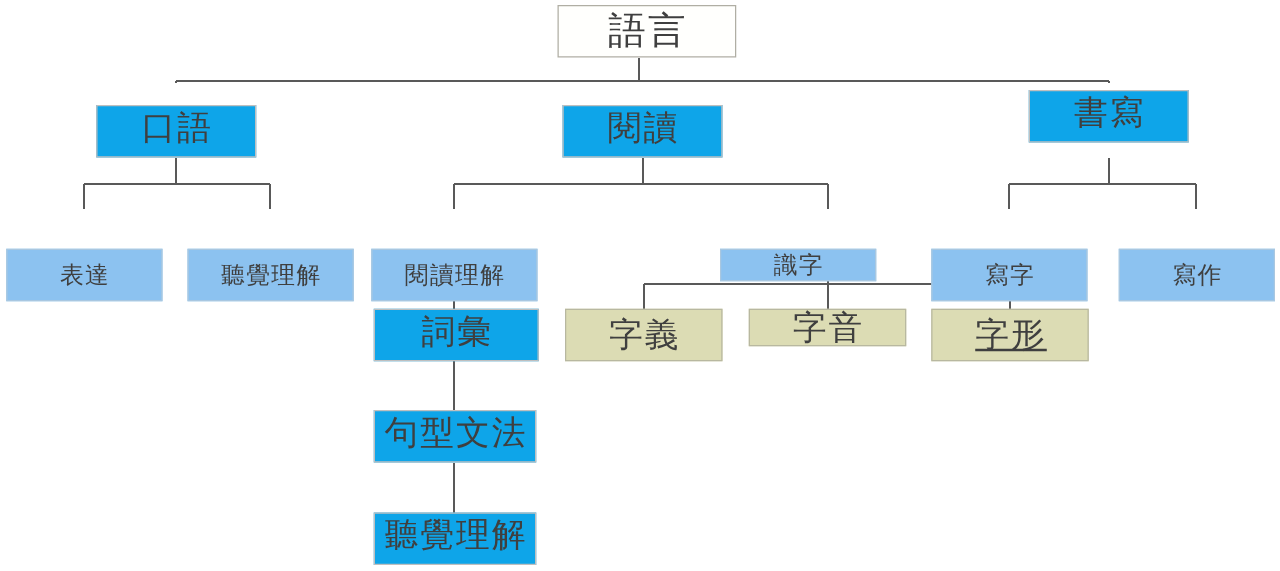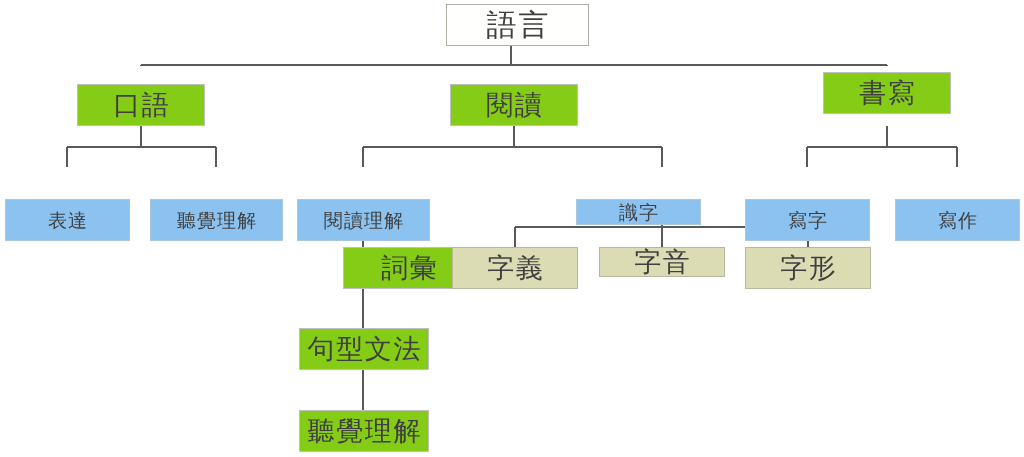--- a/index.html
+++ b/index.html
@@ -38,23 +38,24 @@
     letter-spacing: 0.06em;
     text-indent: 0.06em;
     white-space: nowrap;
   }
   .node-root {
     background: #fffffd;
     border: 1px solid #b0aea4;
     font-size: 30px;
   }
   .node-pale {
-    background: #84cc16;
+    background: #0ea5e9;
     border: 1px solid #bfbfbf;
     font-size: 27px;
+    font-family: Liberation Mono, monospace;
   }
   .node-blue {
     background: #8cc2f0;
     border: 1px solid #a9c7e0;
     font-size: 19px;
     margin-top: 32px;
   }
   .node-khaki {
     background: #dcdcb4;
     border: 1px solid #b8b8a0;
@@ -103,20 +104,20 @@
       <div class="node node-root" style="left: 446px; top: 4px; width: 143px; height: 42px;">語言</div>
       <div class="node node-pale" style="left: 77px; top: 84px; width: 128px; height: 42px;">口語</div>
       <div class="node node-pale" style="left: 450px; top: 84px; width: 128px; height: 42px;">閱讀</div>
       <div class="node node-pale" style="left: 823px; top: 72px; width: 128px; height: 42px;">書寫</div>
       <div class="node node-blue" style="left: 5px; top: 167px; width: 125px; height: 42px;">表達</div>
       <div class="node node-blue" style="left: 150px; top: 167px; width: 133px; height: 42px;">聽覺理解</div>
       <div class="node node-blue" style="left: 297px; top: 167px; width: 133px; height: 42px;">閱讀理解</div>
       <div class="node node-blue" style="left: 576px; top: 167px; width: 125px; height: 26px;">識字</div>
       <div class="node node-blue" style="left: 745px; top: 167px; width: 125px; height: 42px;">寫字</div>
       <div class="node node-blue" style="left: 895px; top: 167px; width: 125px; height: 42px;">寫作</div>
-      <div class="node node-pale" style="left: 299px; top: 247px; width: 132px; height: 42px; margin-left: 44px;">詞彙</div>
+      <div class="node node-pale" style="left: 299px; top: 247px; width: 132px; height: 42px;">詞彙</div>
       <div class="node node-khaki" style="left: 452px; top: 247px; width: 126px; height: 42px;">字義</div>
       <div class="node node-khaki" style="left: 599px; top: 247px; width: 126px; height: 30px;">字音</div>
-      <div class="node node-khaki" style="left: 745px; top: 247px; width: 126px; height: 42px;">字形</div>
+      <div class="node node-khaki" style="left: 745px; top: 247px; width: 126px; height: 42px; text-decoration: underline;">字形</div>
       <div class="node node-pale" style="left: 299px; top: 328px; width: 130px; height: 42px;">句型文法</div>
       <div class="node node-pale" style="left: 299px; top: 410px; width: 130px; height: 42px;">聽覺理解</div>
     </div>
 </div>
 
 </body></html>

